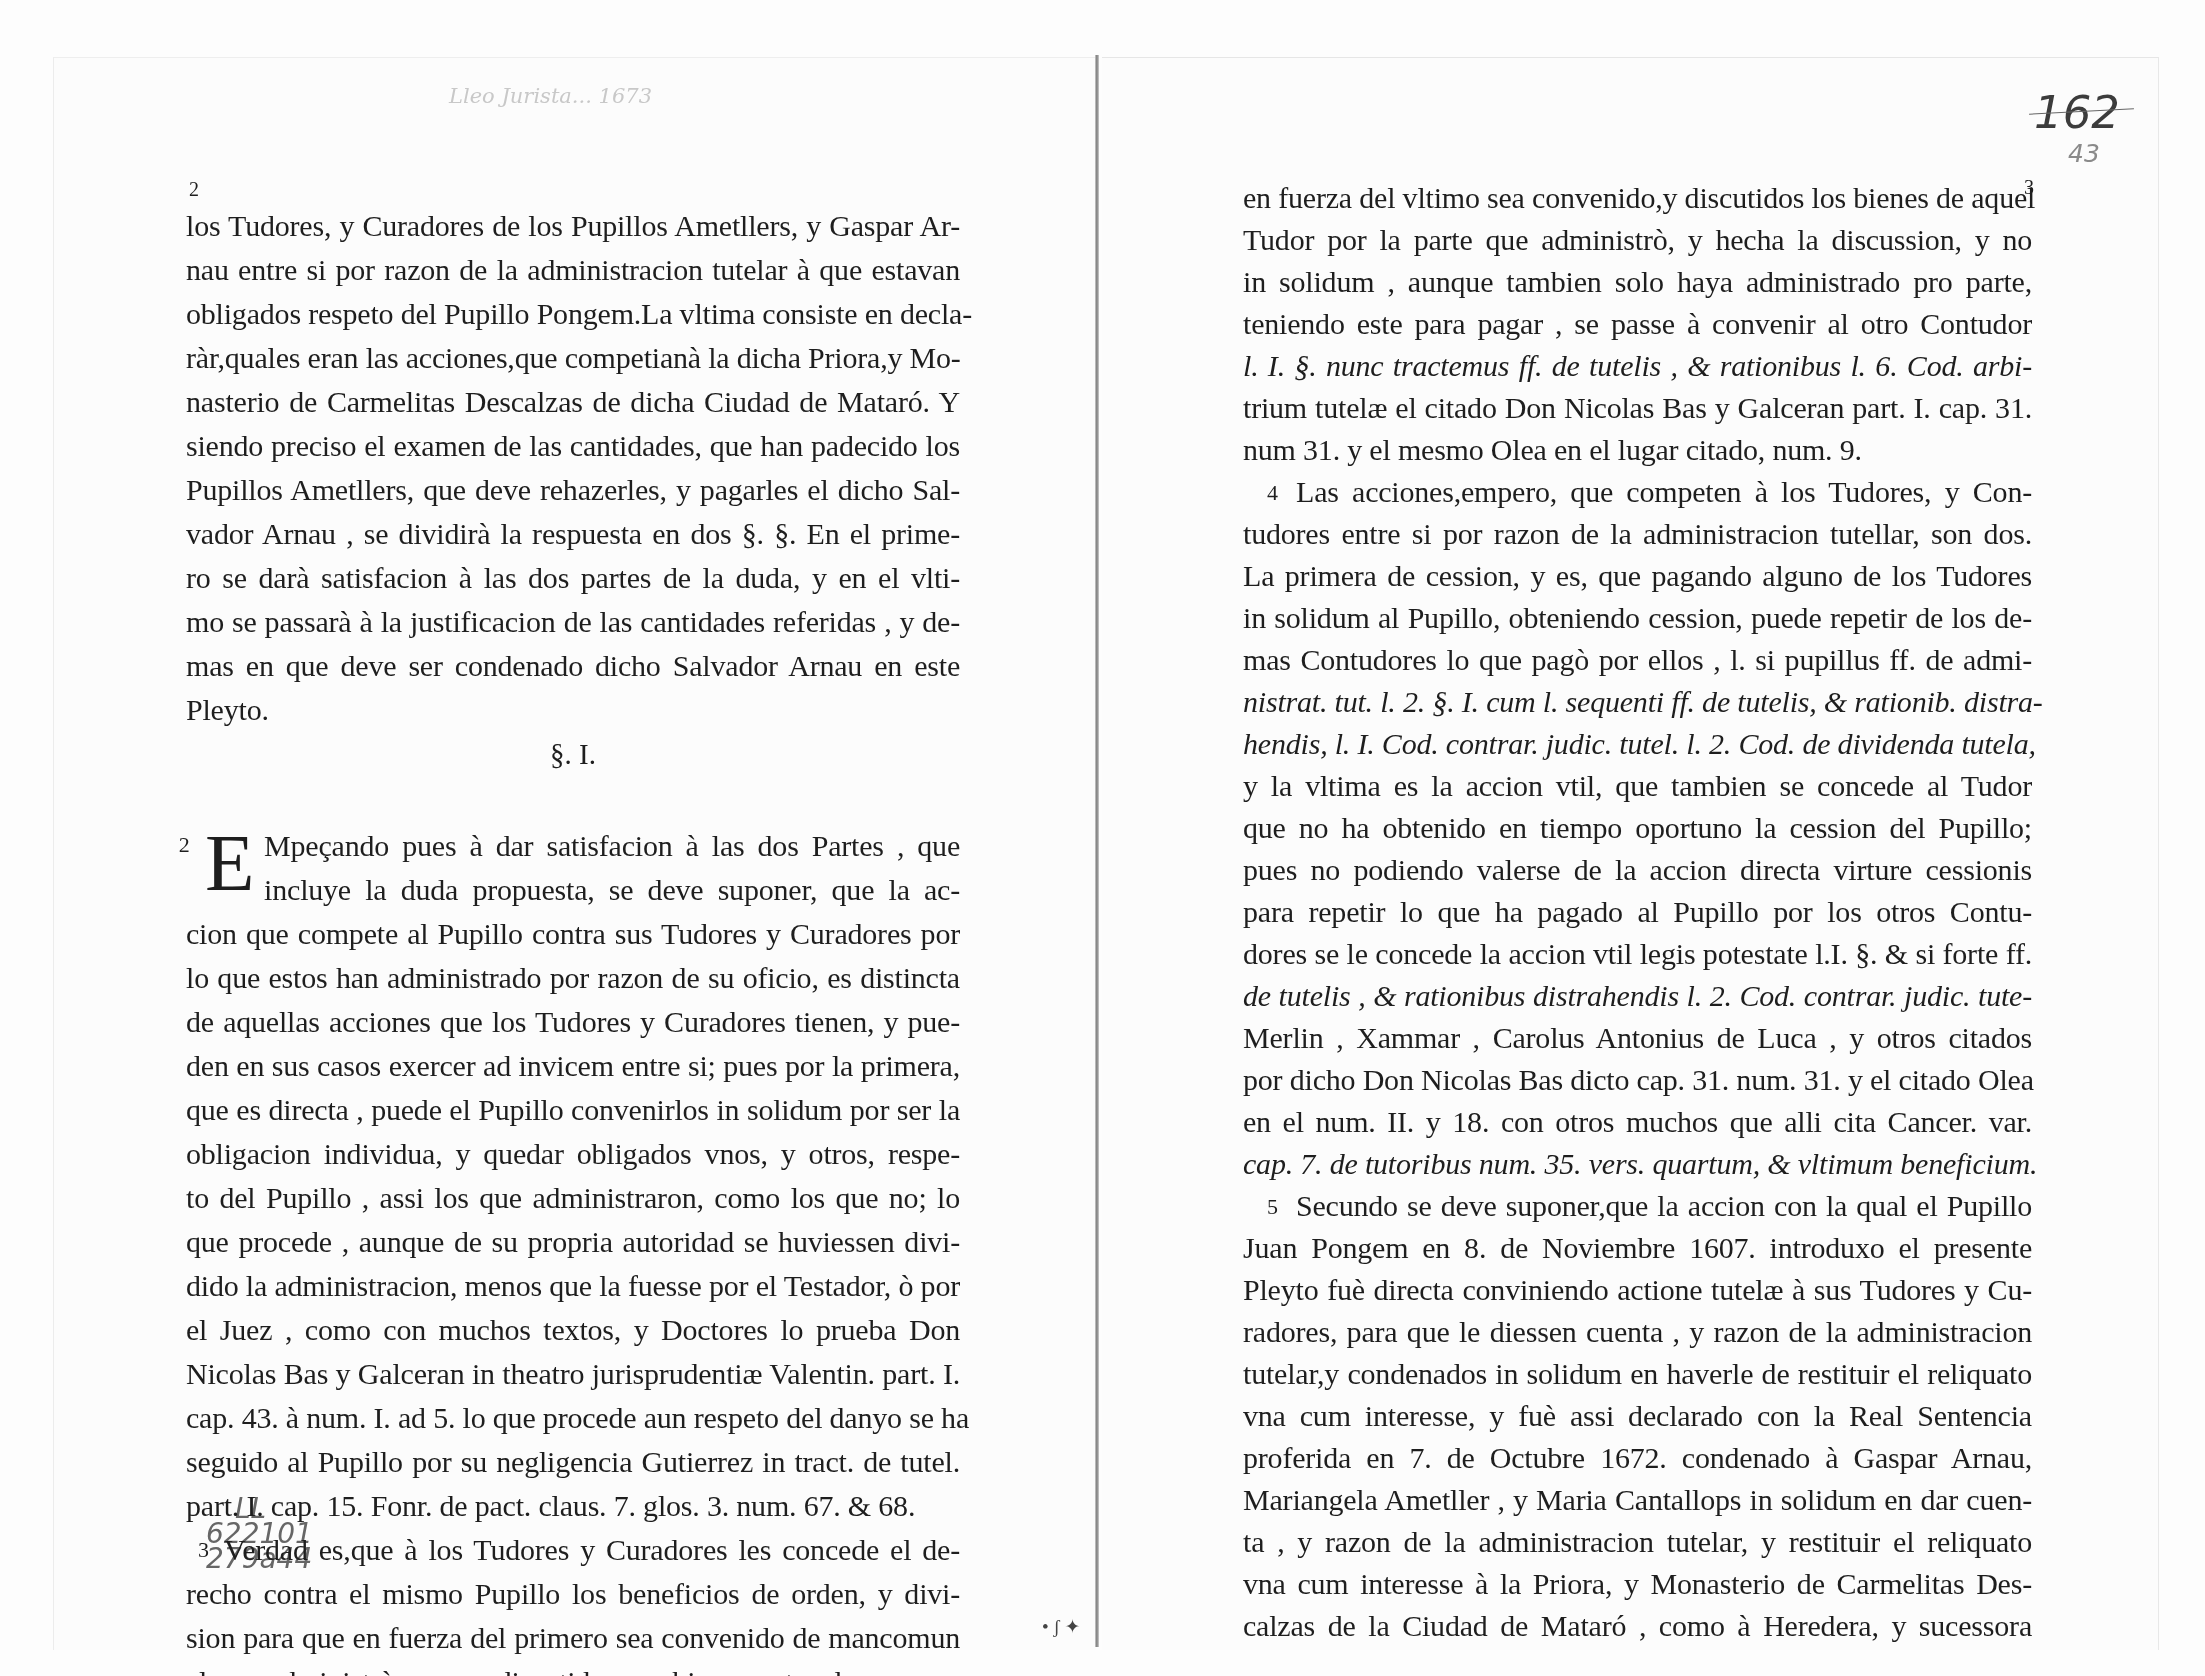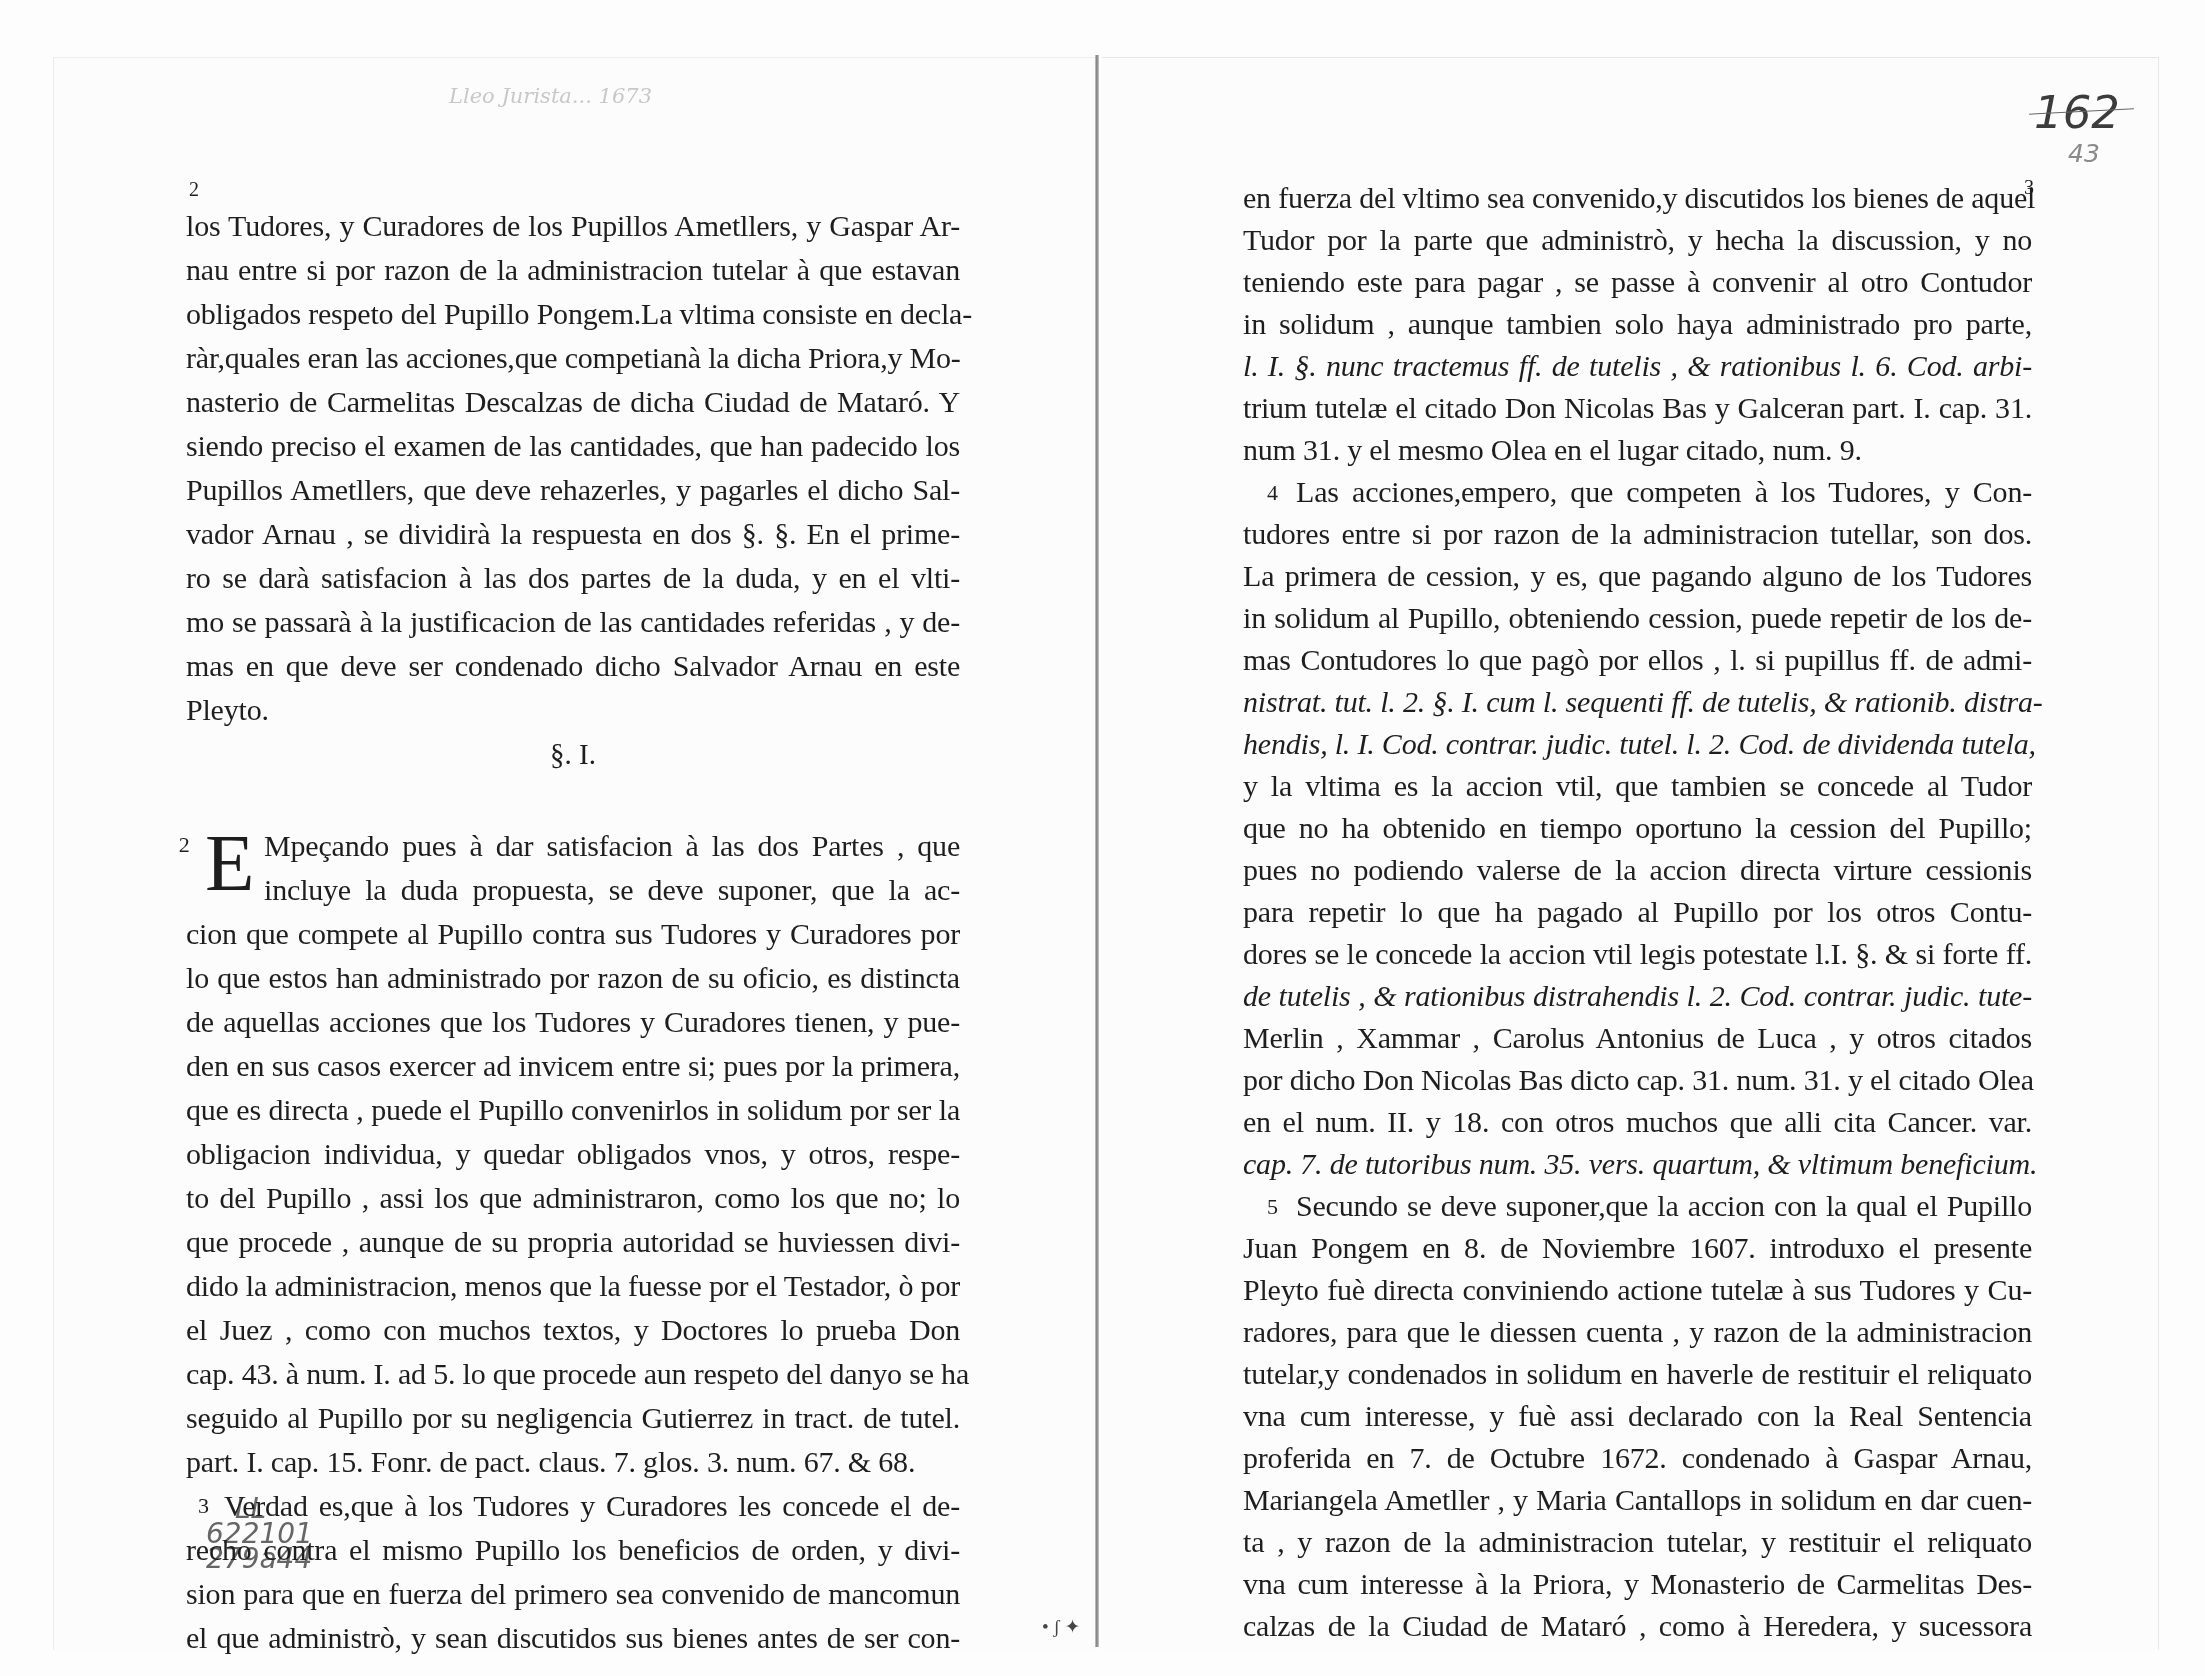--- a/index.html
+++ b/index.html
@@ -95,20 +95,21 @@
       <span class="line">cion que compete al Pupillo contra sus Tudores y Curadores por</span>
       <span class="line">lo que estos han administrado por razon de su oficio, es distincta</span>
       <span class="line">de aquellas acciones que los Tudores y Curadores tienen, y pue-</span>
       <span class="line it-mix">den en sus casos exercer ad invicem entre si; pues por la primera,</span>
       <span class="line">que es directa , puede el Pupillo convenirlos in solidum por ser la</span>
       <span class="line">obligacion individua, y quedar obligados vnos, y otros, respe-</span>
       <span class="line">to del Pupillo , assi los que administraron, como los que no; lo</span>
       <span class="line">que procede , aunque de su propria autoridad se huviessen divi-</span>
       <span class="line">dido la administracion, menos que la fuesse por el Testador, ò por</span>
       <span class="line">el Juez , como con muchos textos, y Doctores lo prueba Don</span>
+      <span class="line">Nicolas Bas y Galceran in theatro jurisprudentiæ Valentin. part. I.</span>
       <span class="line">cap. 43. à num. I. ad 5. lo que procede aun respeto del danyo se ha</span>
       <span class="line">seguido al Pupillo por su negligencia Gutierrez in tract. de tutel.</span>
       <span class="line last">part. I. cap. 15. Fonr. de pact. claus. 7. glos. 3. num. 67. &amp; 68.</span>
     </div>
 
     <div style="position:relative">
       <div style="position:absolute;left:12px;top:9.6px;font-size:22px">3</div>
       <span class="line" style="padding-left:38px;box-sizing:border-box">Verdad es,que à los Tudores y Curadores les concede el de-</span>
       <span class="line">recho contra el mismo Pupillo los beneficios de orden, y divi-</span>
       <span class="line">sion para que en fuerza del primero sea convenido de mancomun</span>
@@ -116,22 +117,22 @@
 
     </div>
 
   </div>
 
   <div class="pnum pnum-right">3</div>
   <div class="col col-right">
     <div>
       <span class="line">en fuerza del vltimo sea convenido,y discutidos los bienes de aquel</span>
       <span class="line">Tudor por la parte que administrò, y hecha la discussion, y no</span>
+      <span class="line">in solidum , aunque tambien solo haya administrado pro parte,</span>
       <span class="line">teniendo este para pagar , se passe à convenir al otro Contudor</span>
-      <span class="line">in solidum , aunque tambien solo haya administrado pro parte,</span>
       <span class="line it">l. I. §. nunc tractemus ff. de tutelis , &amp; rationibus l. 6. Cod. arbi-</span>
       <span class="line">trium tutelæ el citado Don Nicolas Bas y Galceran part. I. cap. 31.</span>
       <span class="line last">num 31. y el mesmo Olea en el lugar citado, num. 9.</span>
     </div>
     <div style="position:relative">
       <div style="position:absolute;left:24px;top:8.6px;font-size:22px">4</div>
       <span class="line" style="padding-left:53px;box-sizing:border-box">Las acciones,empero, que competen à los Tudores, y Con-</span>
       <span class="line">tudores entre si por razon de la administracion tutellar, son dos.</span>
       <span class="line">La primera de cession, y es, que pagando alguno de los Tudores</span>
       <span class="line">in solidum al Pupillo, obteniendo cession, puede repetir de los de-</span>

